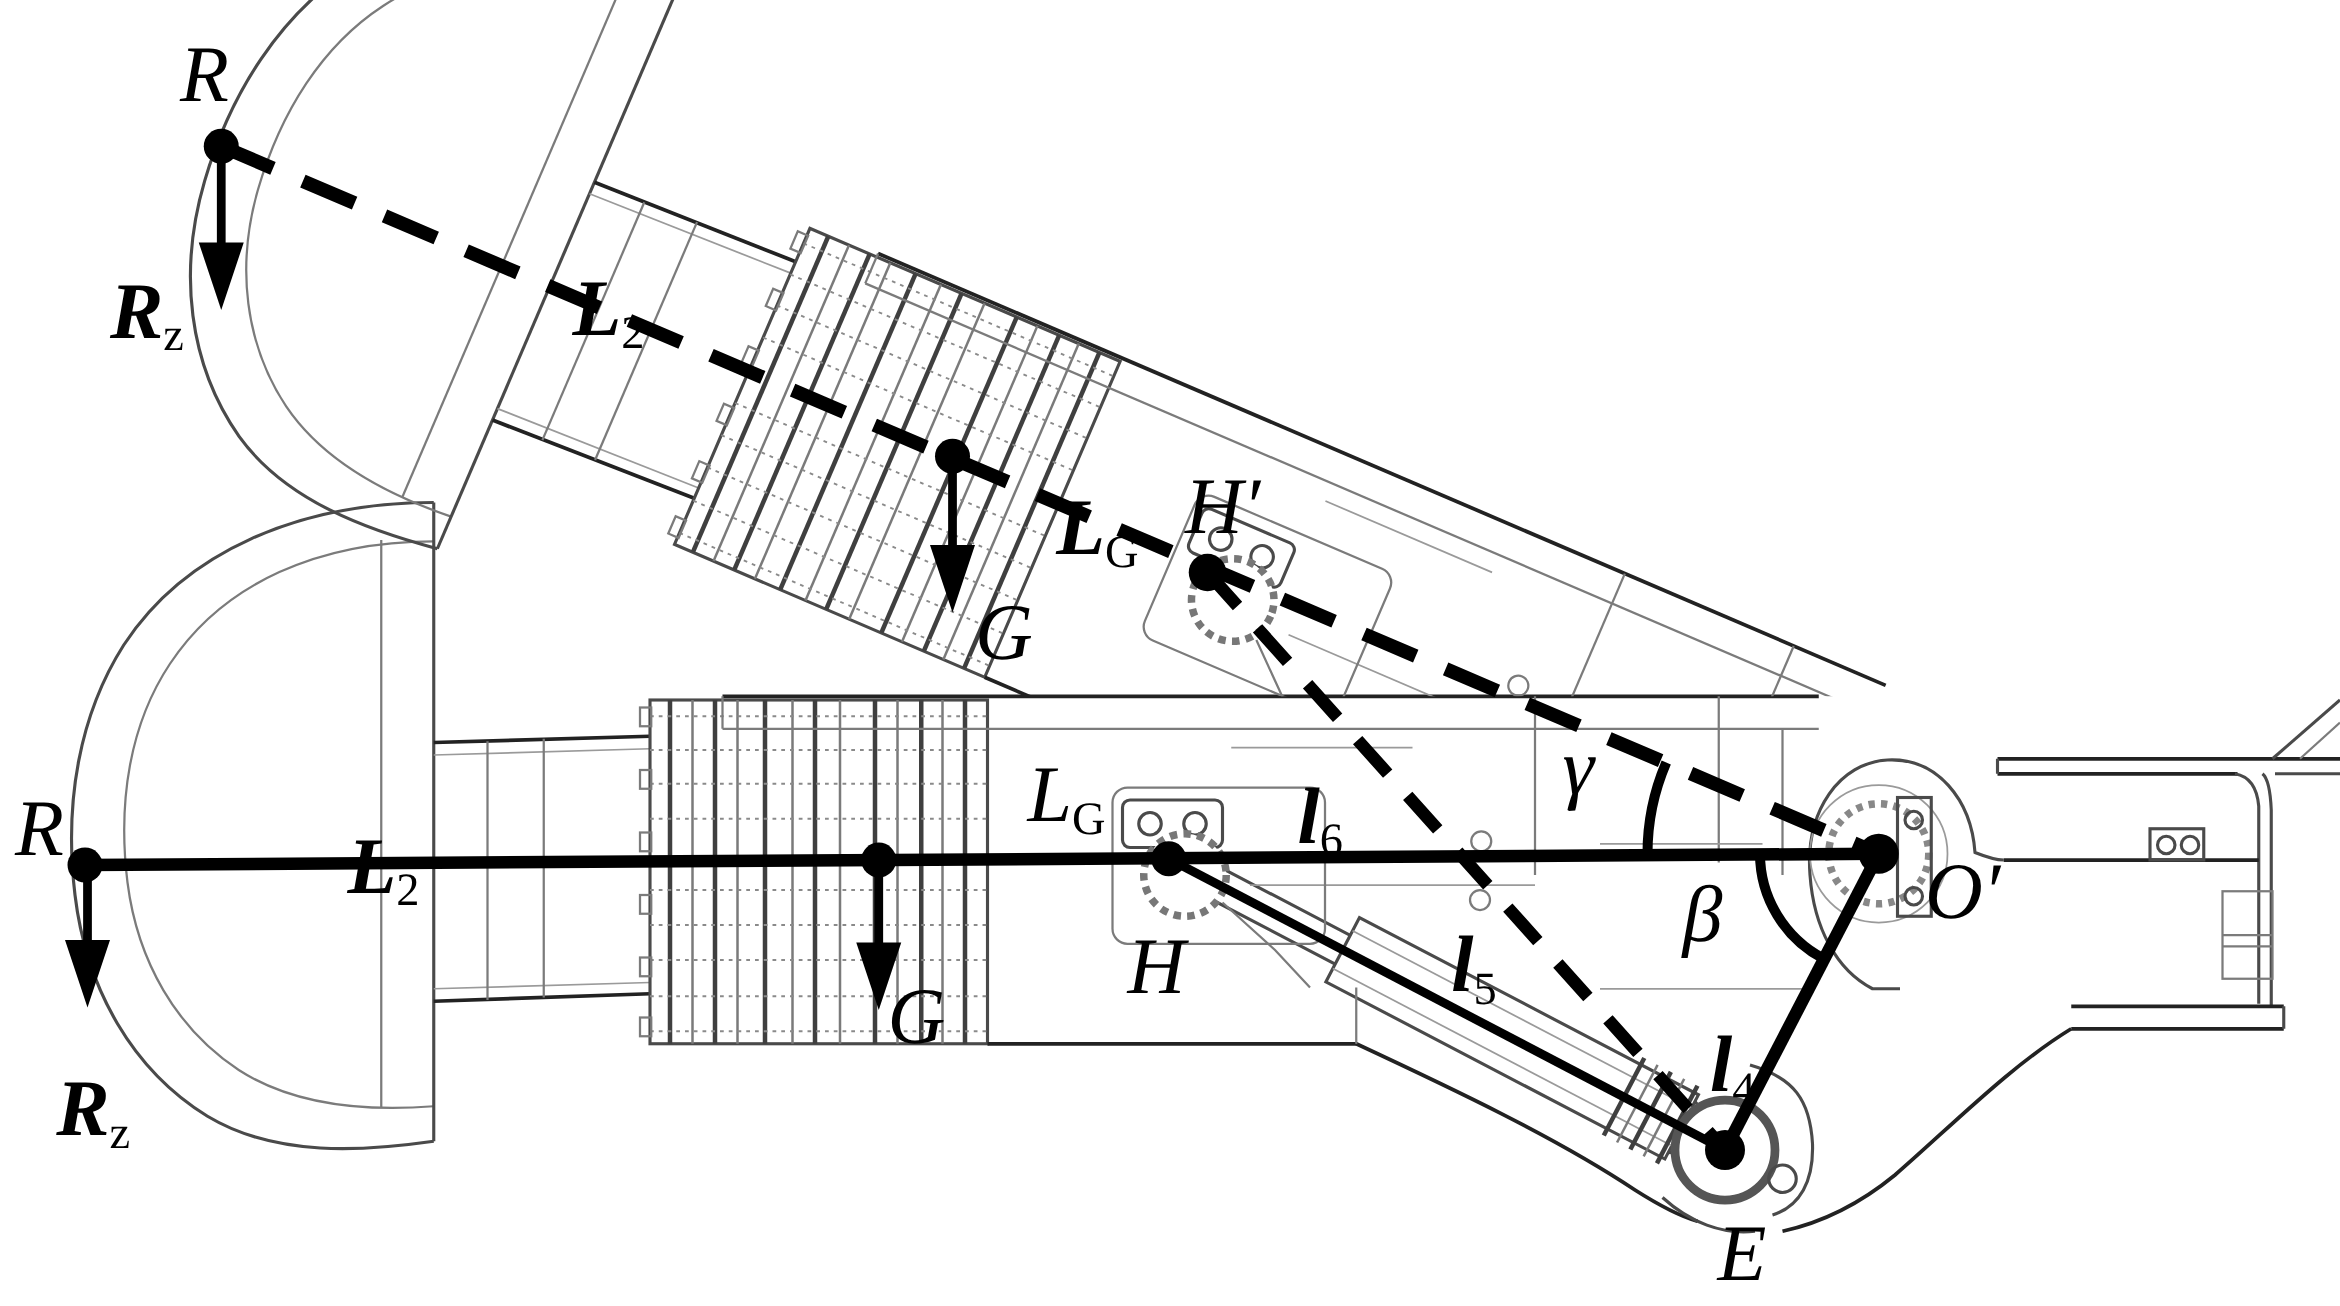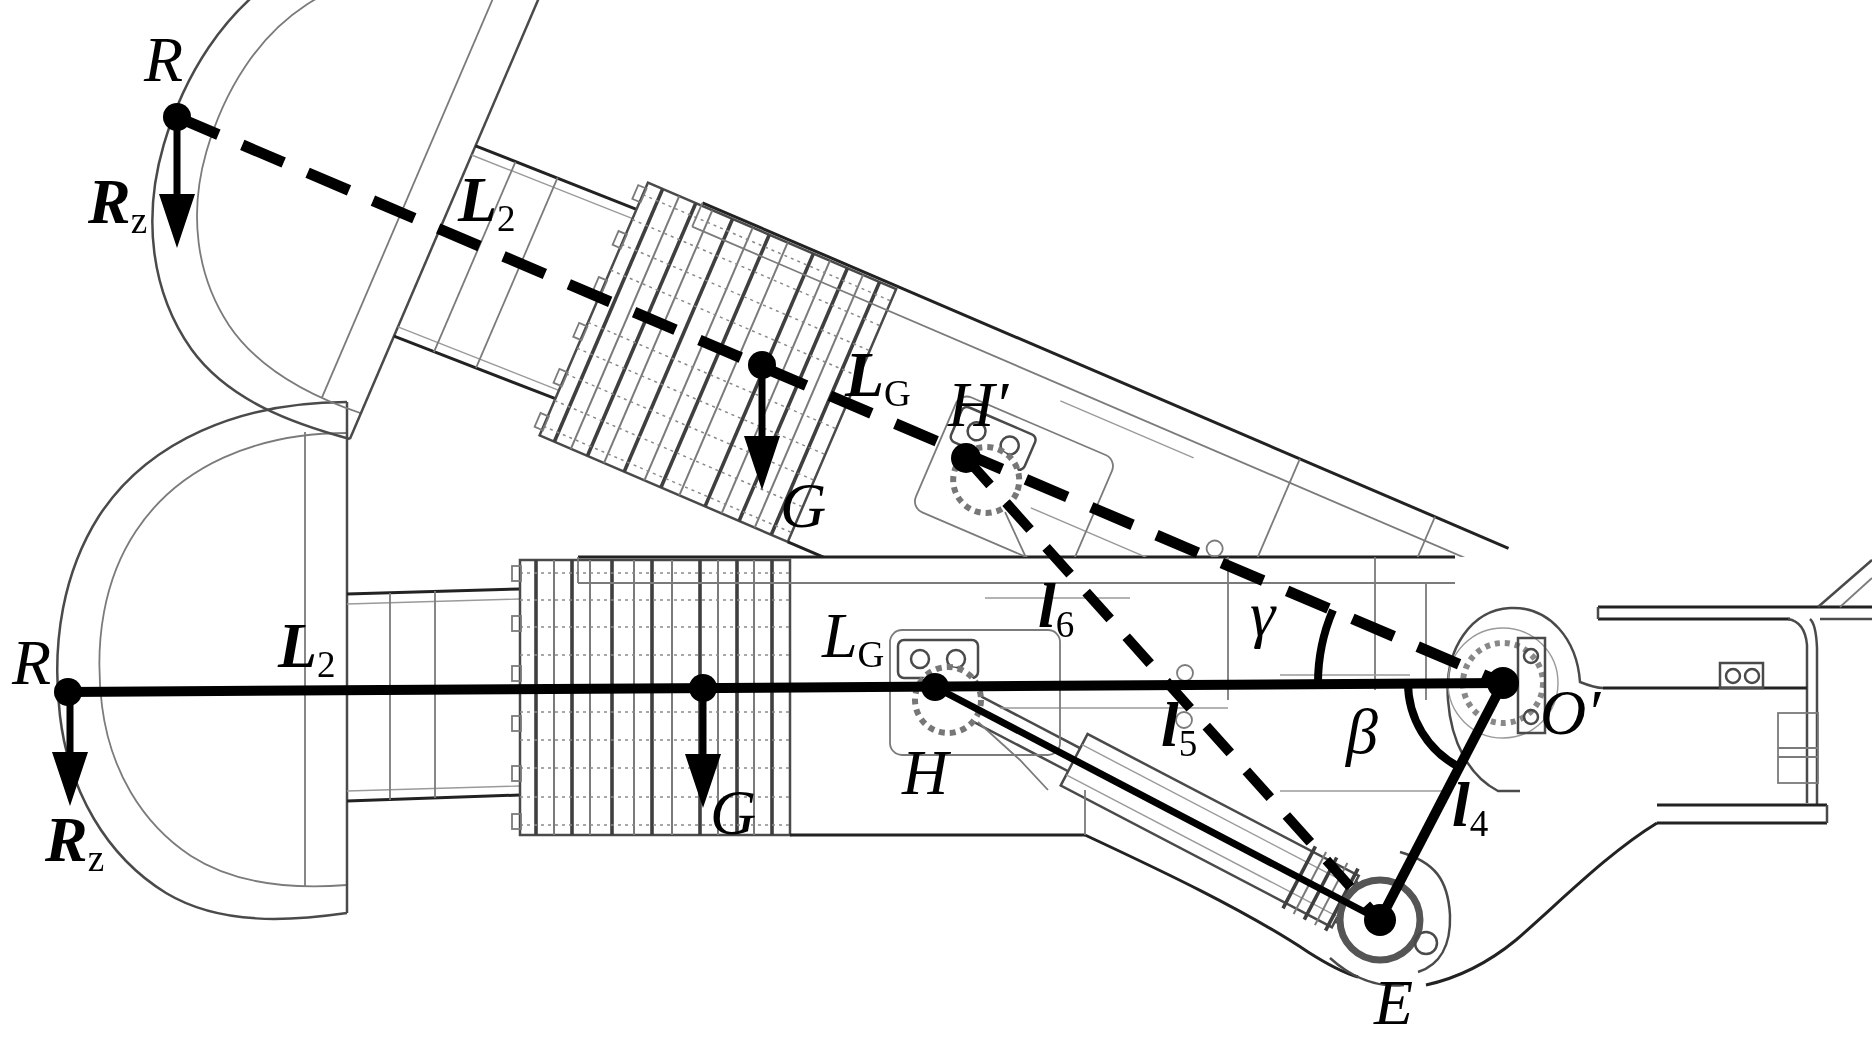--- a/index.html
+++ b/index.html
@@ -12,21 +12,21 @@
   .thin{stroke:#7b7b7b;stroke-width:1.8;fill:none;}
   .hair{stroke:#9a9a9a;stroke-width:1.4;fill:none;}
   .finA{stroke:#3f3f3f;stroke-width:3.6;fill:none;}
   .finB{stroke:#7a7a7a;stroke-width:2;fill:none;}
   .dotline{stroke:#8a8a8a;stroke-width:1.5;fill:none;stroke-dasharray:3 4;}
   .whitefill{fill:#ffffff;}
   
   .ann{stroke:#000;fill:none;}
   
   .lbl{position:absolute;color:#000;font-style:italic;font-size:64px;line-height:1;white-space:nowrap;}
-  .lbl.b{font-weight:bold;}
+  .lbl.b{font-weight:bold;margin-top:47px;}
   .lbl .sub{font-style:normal;font-weight:normal;font-size:0.58em;vertical-align:-0.28em;}
   .lbl.b .sub{font-weight:normal;}
 </style>
 </head>
 <body>
 
 <div id="canvas">
 
 <svg width="1872" height="1045" viewBox="0 0 1872 1045">
   <defs>
@@ -225,16 +225,16 @@
 <div class="lbl b" style="left:278px;top:614px;"><span>L</span><span class="sub">2</span></div>
 <div class="lbl" style="left:822px;top:604px;"><span>L</span><span class="sub">G</span></div>
 <div class="lbl" style="left:710px;top:781px;"><span>G</span></div>
 <div class="lbl" style="left:902px;top:741px;"><span>H</span></div>
 
 <div class="lbl b" style="left:1038px;top:574px;text-align:right;"><span>l</span><span class="sub">6</span></div>
 <div class="lbl" style="left:1250px;top:582px;"><span>γ</span></div>
 <div class="lbl b" style="left:1161px;top:693px;"><span>l</span><span class="sub">5</span></div>
 <div class="lbl" style="left:1346px;top:700px;"><span>β</span></div>
 <div class="lbl" style="left:1540px;top:681px;"><span>O′</span></div>
-<div class="lbl b" style="left:1452px;top:773px;"><span>l</span><span class="sub">4</span></div>
+<div class="lbl b" style="left:1368px;top:773px;"><span>l</span><span class="sub">4</span></div>
 <div class="lbl" style="left:1374px;top:971px;"><span>E</span></div>
 
 </div>
 
 </body></html>

